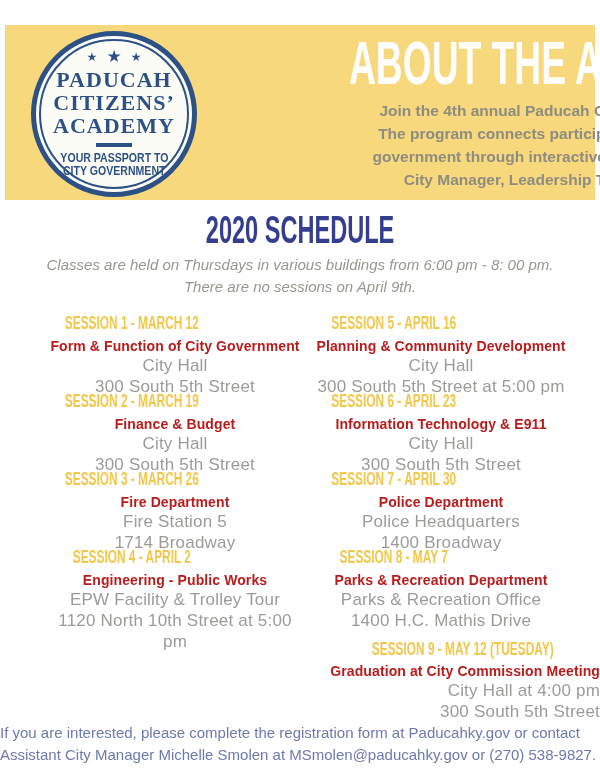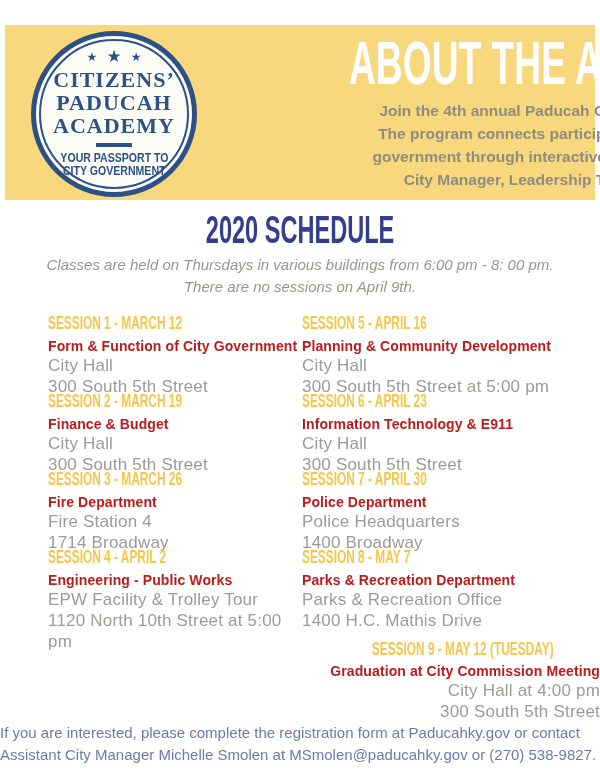--- a/index.html
+++ b/index.html
@@ -23,21 +23,21 @@
   .banner-right { flex:1; display:flex; flex-direction:column; align-items:center; padding:2px 6px 0 14px; }
   .about-title { color:#ffffff; font-weight:bold; font-size:62px; line-height:52px; white-space:nowrap;
                  transform:scaleX(0.60); transform-origin:center; margin-bottom:10px; }
   .about-desc { color:#8f8c80; font-weight:bold; font-size:15.5px; line-height:23px; text-align:center; white-space:nowrap; }
   .sched-title-row { position:absolute; top:210px; left:0; right:0; text-align:center; }
   .sched-title { display:inline-block; color:#353e8e; font-weight:bold; font-size:38px; line-height:40px; white-space:nowrap;
                  transform:scaleX(0.62); transform-origin:center; }
   .intro { position:absolute; top:254px; left:0; right:0; text-align:center; color:#97978f; font-size:15px; line-height:22px;font-style:italic; }
 
   .grid { position:absolute; top:312px; left:48px; right:20px; display:grid; grid-template-columns:254px 1fr; }
-  .session { height:78px; }
+  .session { height:78px;text-align:center; }
   .s-title { color:#f3c74b; font-weight:bold; font-size:18px; line-height:22px; white-space:nowrap;
              transform:scaleX(0.66); transform-origin:left center; }
   .s-topic { color:#b91c1c; font-weight:bold; font-size:14px; line-height:18px; margin-top:3px; letter-spacing:0.1px; }
   .s-line  { color:#9b9b98; font-size:17px; line-height:21px; letter-spacing:0.2px; }
   .s-line:first-of-type { margin-top:2px; }
 
   .session9 { position:absolute; top:638px; left:0; right:0; text-align:right; }
   .session9 .s-title { transform-origin:center; display:inline-block; }
   .session9 .s-topic { margin-top:2px; }
 
@@ -49,22 +49,22 @@
 <div class="page">
 
   <div class="banner">
 
     <div class="logo">
       <div class="stars">
         <span class="star">★</span>
         <span class="star">★</span>
         <span class="star">★</span>
       </div>
+      <div class="logo-name">PADUCAH</div>
       <div class="logo-name">CITIZENS’</div>
-      <div class="logo-name">PADUCAH</div>
       <div class="logo-name">ACADEMY</div>
       <div class="logo-divider"></div>
       <div class="tagline">YOUR  PASSPORT  TO</div>
       <div class="tagline">CITY GOVERNMENT</div>
     </div>
 
     <div class="banner-right">
       <div class="about-title">ABOUT THE ACADEMY</div>
       <div class="about-desc">
         <div>Join the 4th annual Paducah Citizens’ Academy.</div>
@@ -93,21 +93,21 @@
       </div>
       <div class="session">
         <div class="s-title">SESSION 2 - MARCH 19</div>
         <div class="s-topic">Finance &amp; Budget</div>
         <div class="s-line">City Hall</div>
         <div class="s-line">300 South 5th Street</div>
       </div>
       <div class="session">
         <div class="s-title">SESSION 3 - MARCH 26</div>
         <div class="s-topic">Fire Department</div>
-        <div class="s-line">Fire Station 4</div>
+        <div class="s-line">Fire Station 5</div>
         <div class="s-line">1714 Broadway</div>
       </div>
       <div class="session">
         <div class="s-title">SESSION 4 - APRIL 2</div>
         <div class="s-topic">Engineering - Public Works</div>
         <div class="s-line">EPW Facility &amp; Trolley Tour</div>
         <div class="s-line">1120 North 10th Street at 5:00 pm</div>
       </div>
     </div>
     <div>

